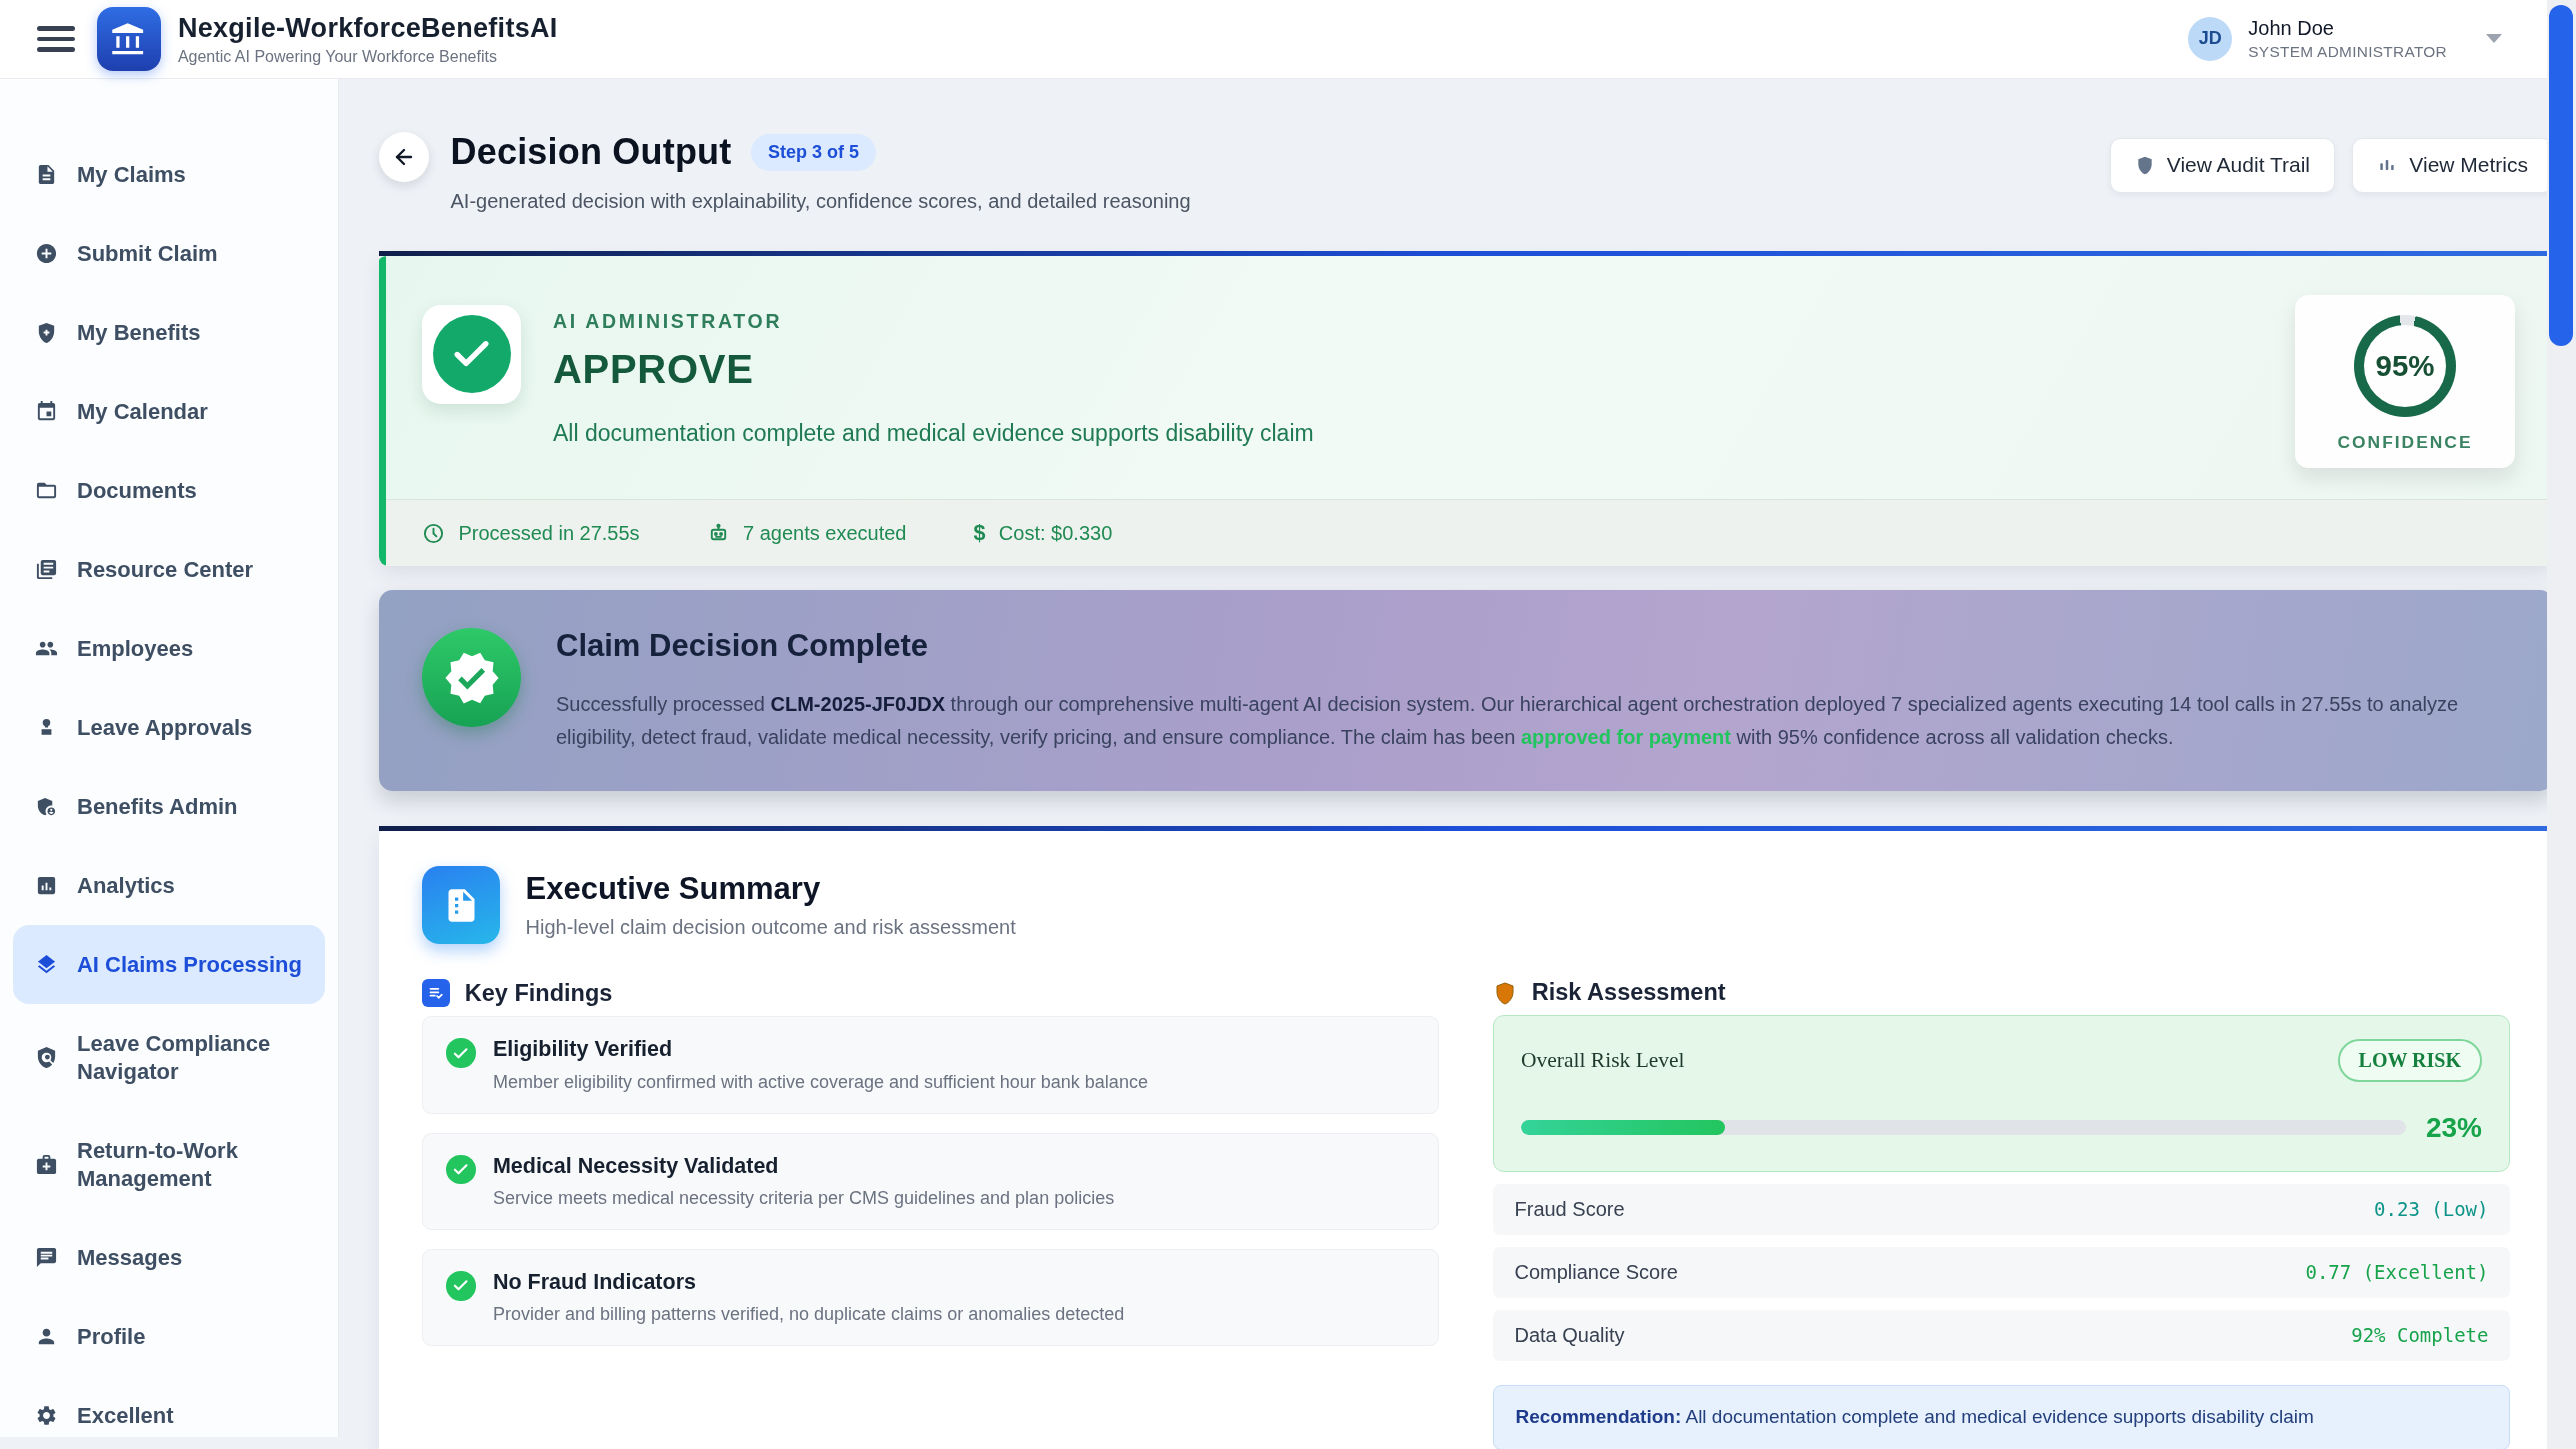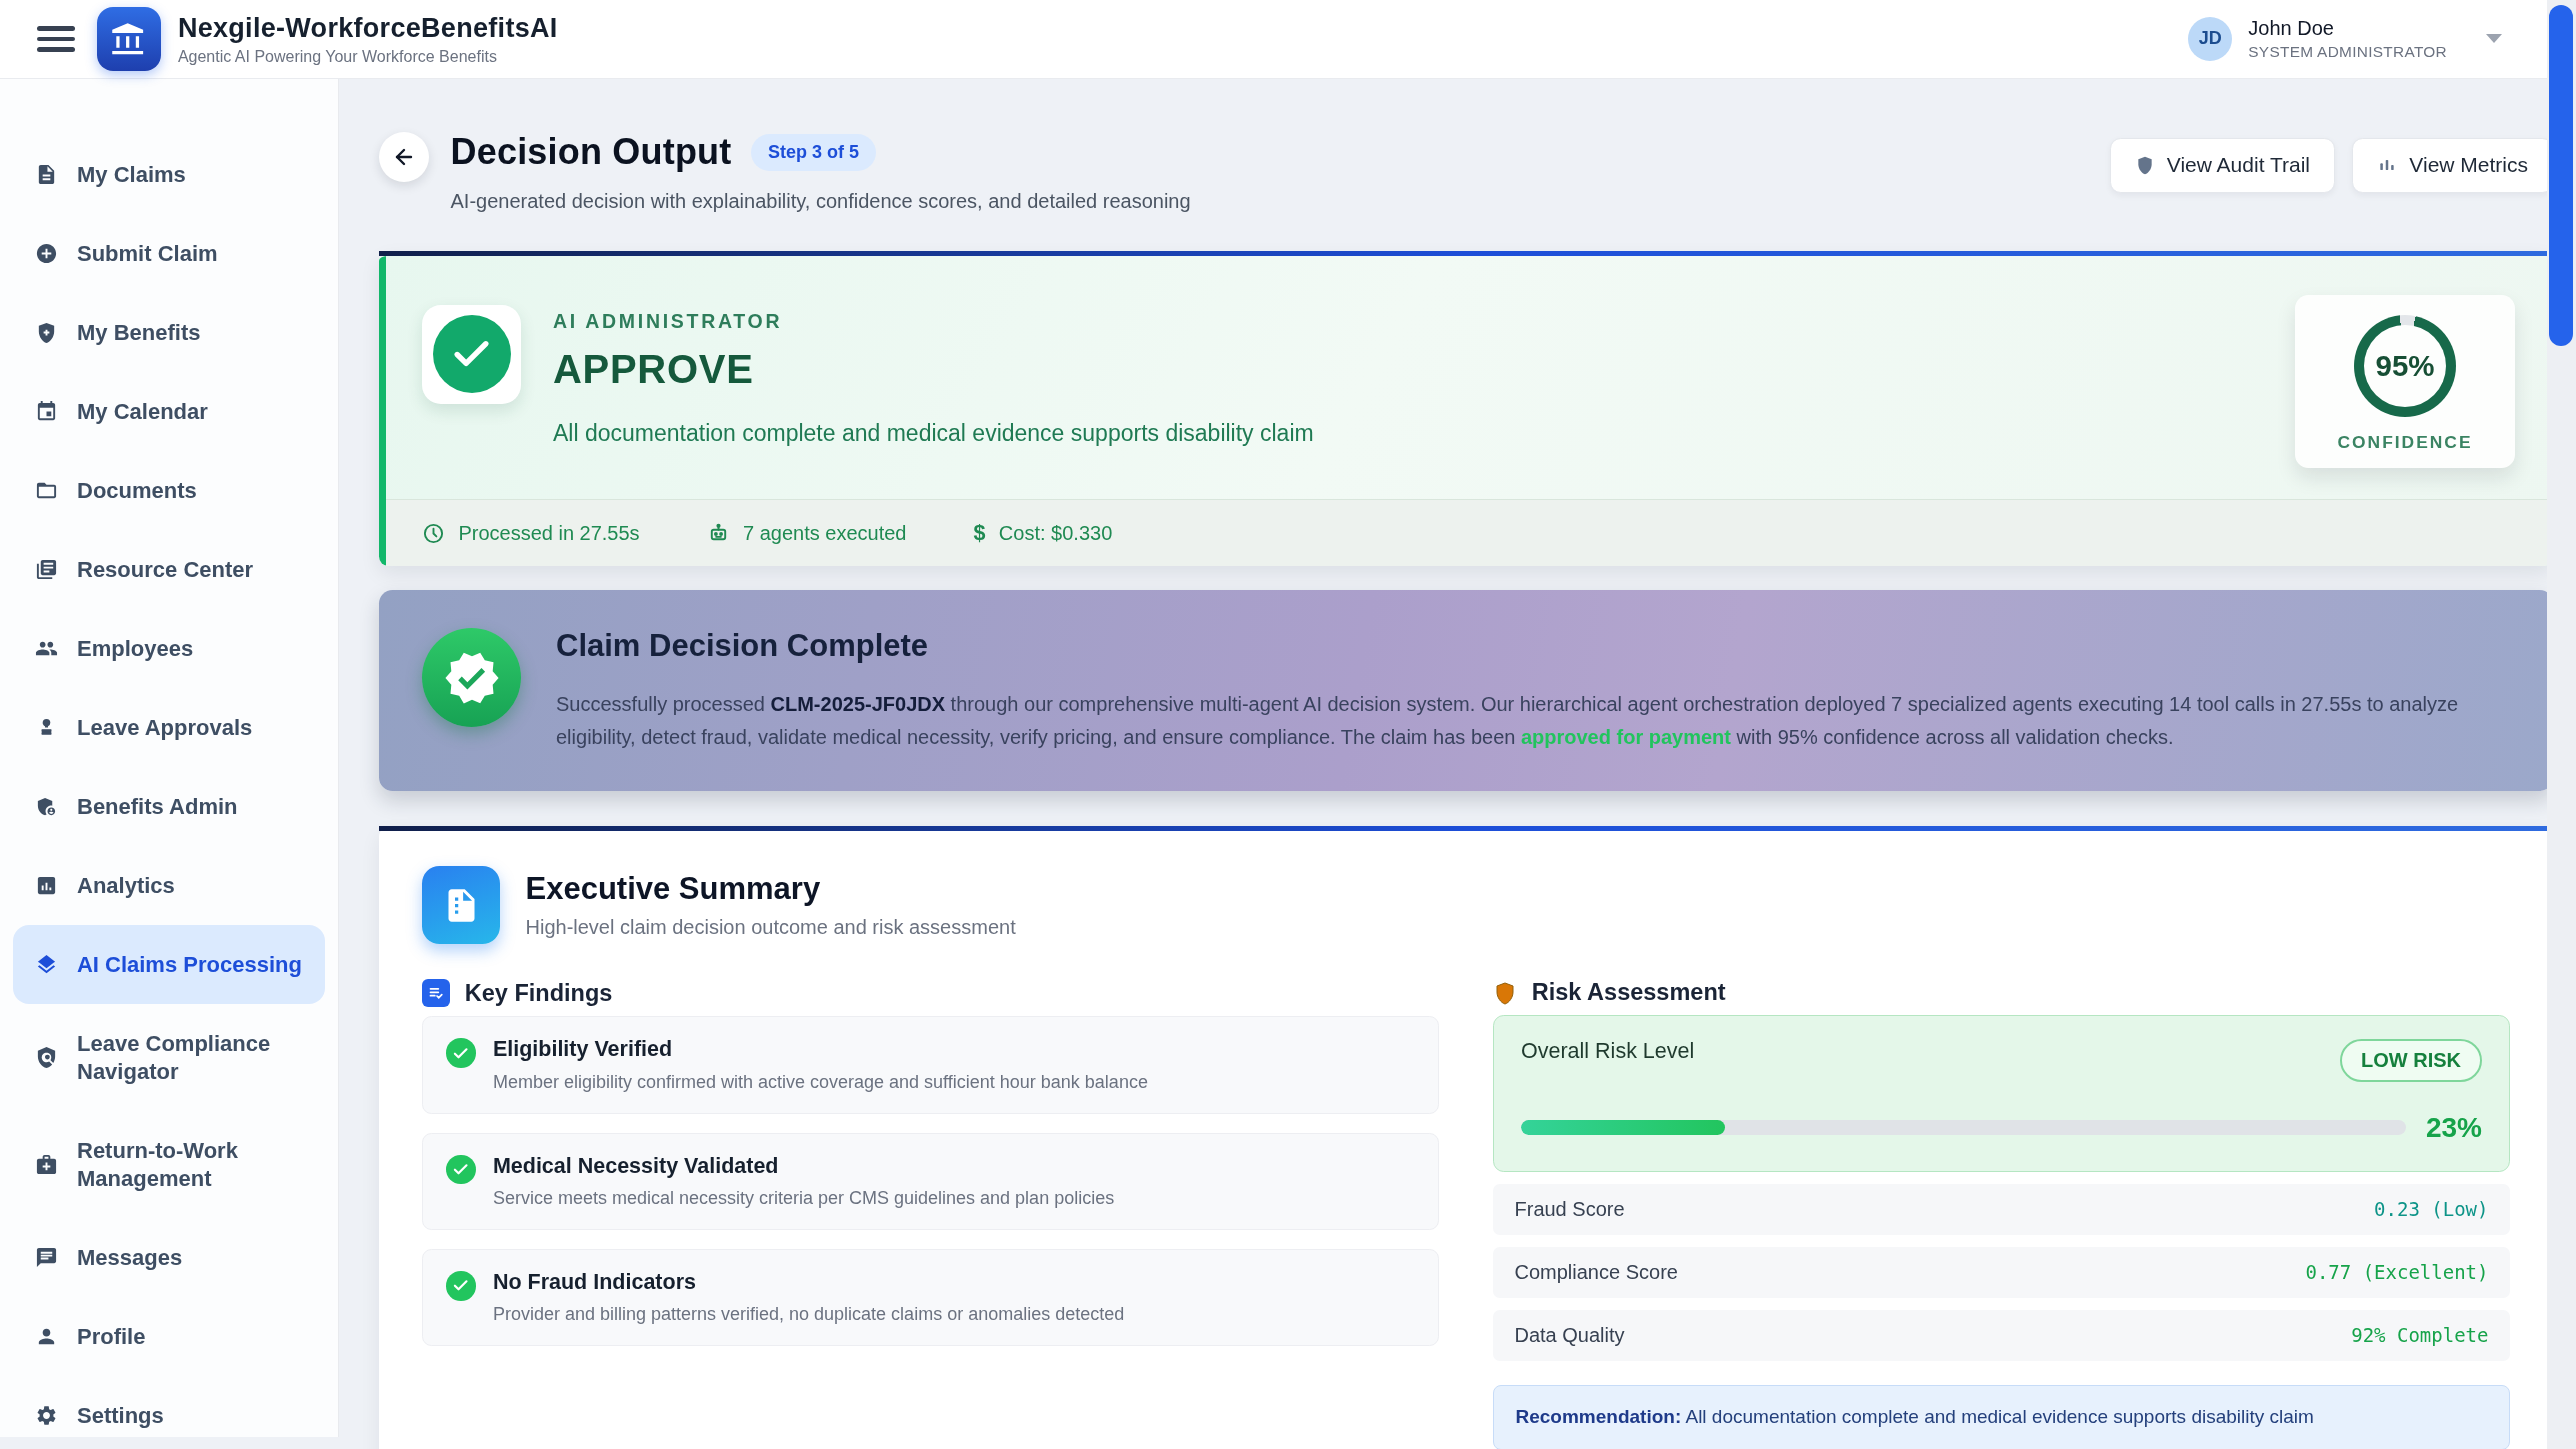--- a/index.html
+++ b/index.html
@@ -110,21 +110,21 @@
   .col-head-label { font-size:23.5px; font-weight:700; color:#1a2436; }
   .kf-icon { width:28px; height:28px; border-radius:6px; background:#2563eb; display:grid; place-items:center; }
   .finding { background:#f8f9fb; border:1.3px solid #edeef2; border-radius:9.4px; padding:20px 23px;
              display:flex; gap:17.4px; align-items:flex-start; margin-bottom:19px; }
   .check-circle-sm { width:29.5px; height:29.5px; border-radius:50%; background:#22c55e; display:grid;
                      place-items:center; flex:0 0 auto; margin-top:1.3px; }
   .finding-title { font-size:21.5px; font-weight:600; color:#16202e; }
   .finding-desc { font-size:18px; color:#6b7280; margin-top:9.4px; }
 
   .risk-panel { background:#e4f7e9; border:1.3px solid #b5e6c2; border-radius:10.7px; padding:23px 27px 27px 27px; }
-  .risk-row1 { display:flex; justify-content:space-between; }
+  .risk-row1 { display:flex; align-items:center; justify-content:space-between;font-family:Liberation Serif, serif; }
   .risk-overall { font-size:21.5px; color:#1f3a2e; }
   .risk-badge { font-size:20px; font-weight:700; color:#15803d; border:2px solid #7fd69b;
                 border-radius:670px; padding:8px 19px; background:#effcf2; }
   .risk-bar-row { display:flex; align-items:center; gap:20px; margin-top:29.5px; }
   .risk-track { flex:1; height:14.8px; border-radius:7.4px; background:#e0e3e7; overflow:hidden; }
   .risk-fill { height:100%; border-radius:7.4px; background:linear-gradient(90deg,#34d399,#22c55e); }
   .risk-pct { font-size:28px; font-weight:700; color:#16a34a; }
   .score-row { background:#f6f7f9; border-radius:6.7px; height:51px; display:flex; align-items:center;
                justify-content:space-between; padding:0 21.5px; margin-top:12px; }
   .score-label { font-size:20px; color:#374151; }
@@ -252,21 +252,21 @@
   <div class="nav-item">
     <svg width="23" height="23" viewBox="0 0 24 24" fill="#3e4e63">
         <path d="M12 12c2.21 0 4-1.79 4-4s-1.79-4-4-4-4 1.79-4 4 1.79 4 4 4zm0 2c-2.67 0-8 1.34-8 4v2h16v-2c0-2.66-5.33-4-8-4z"></path>
       </svg>
     <span class="nav-label">Profile</span>
   </div>
   <div class="nav-item">
     <svg width="23" height="23" viewBox="0 0 24 24" fill="#3e4e63">
         <path d="M19.14 12.94c.04-.3.06-.61.06-.94 0-.32-.02-.64-.07-.94l2.03-1.58c.18-.14.23-.41.12-.61l-1.92-3.32c-.12-.22-.37-.29-.59-.22l-2.39.96c-.5-.38-1.03-.7-1.62-.94l-.36-2.54c-.04-.24-.24-.41-.48-.41h-3.84c-.24 0-.43.17-.47.41l-.36 2.54c-.59.24-1.13.57-1.62.94l-2.39-.96c-.22-.08-.47 0-.59.22L2.74 8.87c-.12.21-.08.47.12.61l2.03 1.58c-.05.3-.09.63-.09.94s.02.64.07.94l-2.03 1.58c-.18.14-.23.41-.12.61l1.92 3.32c.12.22.37.29.59.22l2.39-.96c.5.38 1.03.7 1.62.94l.36 2.54c.05.24.24.41.48.41h3.84c.24 0 .44-.17.47-.41l.36-2.54c.59-.24 1.13-.56 1.62-.94l2.39.96c.22.08.47 0 .59-.22l1.92-3.32c.12-.22.07-.47-.12-.61l-2.01-1.58zM12 15.6c-1.98 0-3.6-1.62-3.6-3.6s1.62-3.6 3.6-3.6 3.6 1.62 3.6 3.6-1.62 3.6-3.6 3.6z"></path>
       </svg>
-    <span class="nav-label">Settings</span>
+    <span class="nav-label">Excellent</span>
   </div>
 </div>
 
 <div class="main">
 
   <div class="page-head">
     <div class="page-head-left">
       <div class="back-btn">
         <svg width="24" height="24" viewBox="0 0 24 24" fill="none" stroke="#111827" stroke-width="2.4" stroke-linecap="round" stroke-linejoin="round">
             <path d="M19 12H5"></path>

